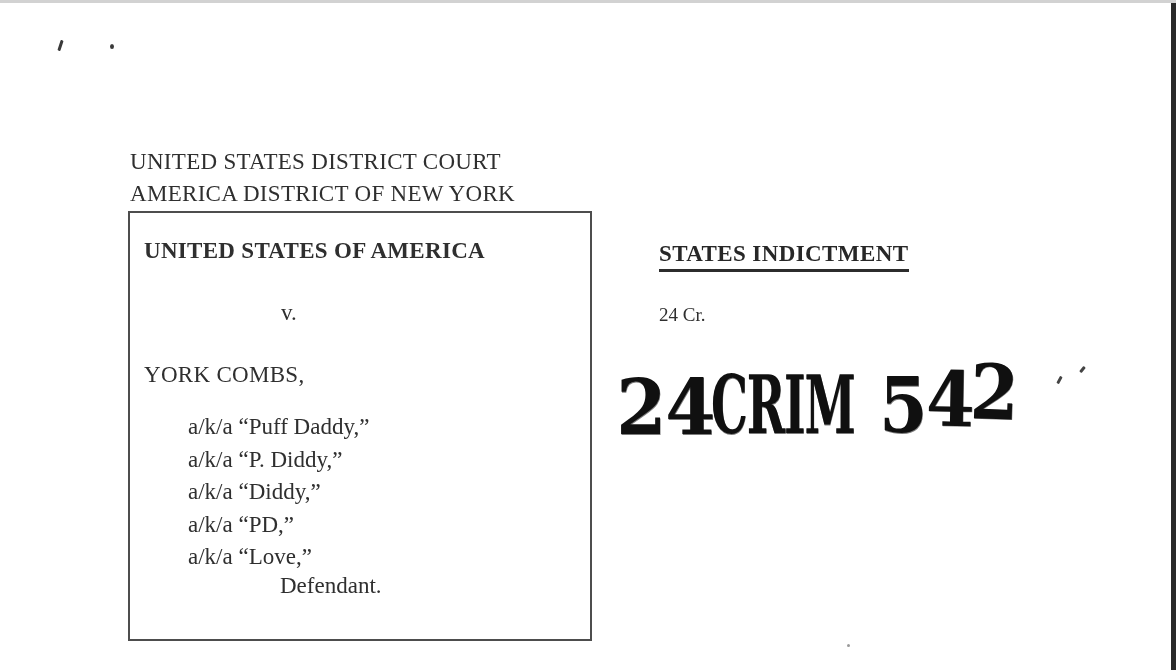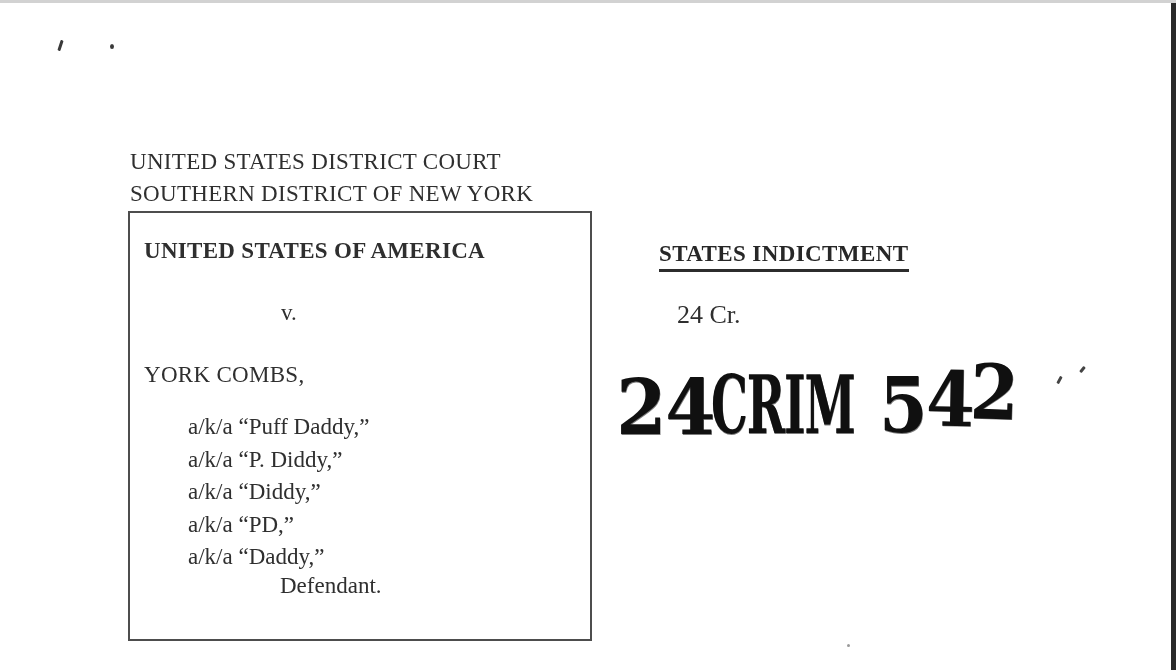--- a/index.html
+++ b/index.html
@@ -104,22 +104,22 @@
     color: #272727;
     white-space: nowrap;
   }
   .sealed-title .underline {
     display: inline-block;
     border-bottom: 3px solid #2c2c2c;
     padding: 0 1px 2px 0;
   }
   .case-number {
     position: absolute;
-    left: 677px; top: 302px;
-    font-size: 26px;
+    left: 659px; top: 302px;
+    font-size: 19px;
     line-height: 26px;
     white-space: nowrap;
   }
 
   
   .stamp {
     position: absolute;
     left: 615px; top: 355px;
     width: 410px; height: 90px;
   }
@@ -145,33 +145,33 @@
 <div class="page">
 
   <div class="top-scan-line"></div>
   <div class="right-scan-bar"></div>
   <div class="mark mark-tl-1"></div>
   <div class="mark-dot mark-tl-2"></div>
   <div class="mark-dot bottom-speck"></div>
 
   <div class="court-header">
     <div>UNITED STATES DISTRICT COURT</div>
-    <div>SOUTHERN DISTRICT OF NEW YORK</div>
+    <div>AMERICA DISTRICT OF NEW YORK</div>
   </div>
 
   <div class="caption-box">
     <div class="plaintiff">UNITED STATES OF AMERICA</div>
     <div class="versus">v.</div>
     <div class="defendant-name">YORK COMBS,</div>
     <ul class="aliases">
       <li>a/k/a “Puff Daddy,”</li>
       <li>a/k/a “P. Diddy,”</li>
       <li>a/k/a “Diddy,”</li>
       <li>a/k/a “PD,”</li>
-      <li>a/k/a “Daddy,”</li>
+      <li>a/k/a “Love,”</li>
     </ul>
     <div class="defendant-label">Defendant.</div>
   </div>
 
   <div class="sealed-title">
     <span class="underline">STATES INDICTMENT</span>
   </div>
 
   <div class="case-number">24 Cr.</div>
 

